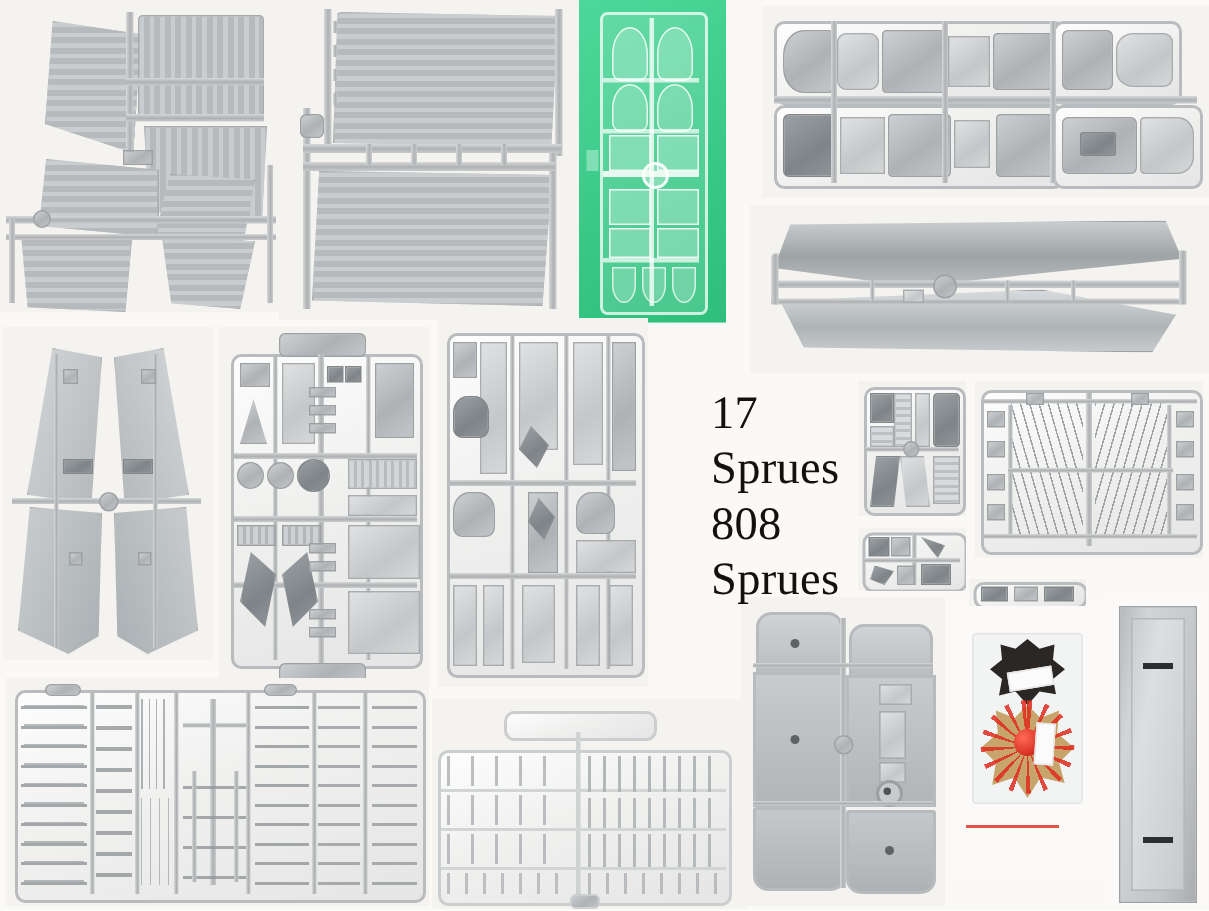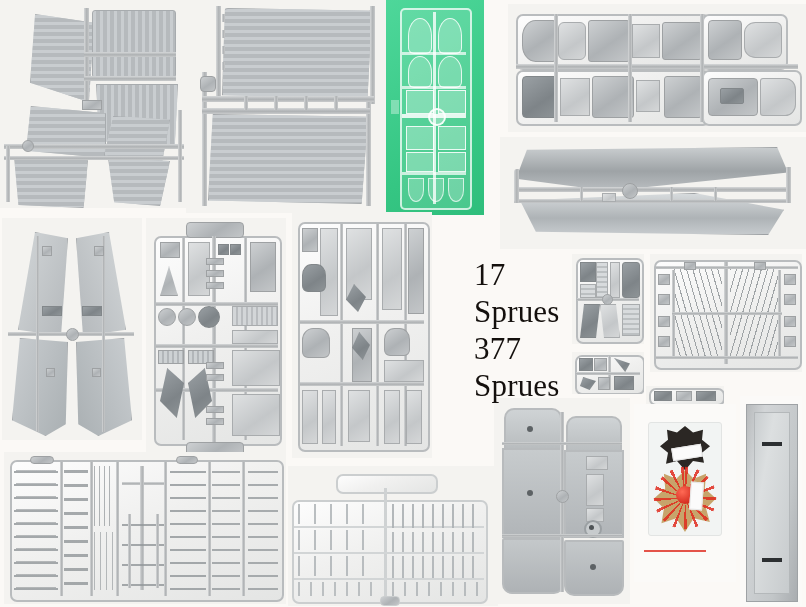--- a/index.html
+++ b/index.html
@@ -512,17 +512,17 @@
            background:linear-gradient(100deg,#c9cdcf,#dcdfe0 30%,#c7cbcd);
            border:1px solid #b4b8ba;"></div>
       <div style="position:absolute;left:22px;top:46px;width:20px;height:4px;background:#2c2f31;"></div>
       <div style="position:absolute;left:22px;top:162px;width:20px;height:4px;background:#2c2f31;"></div>
     </div>
   </div>
 
   <div id="caption">
     <div>17</div>
     <div>Sprues</div>
-    <div>377</div>
+    <div>808</div>
     <div>Sprues</div>
   </div>
 
 </div>
 
 </body></html>

